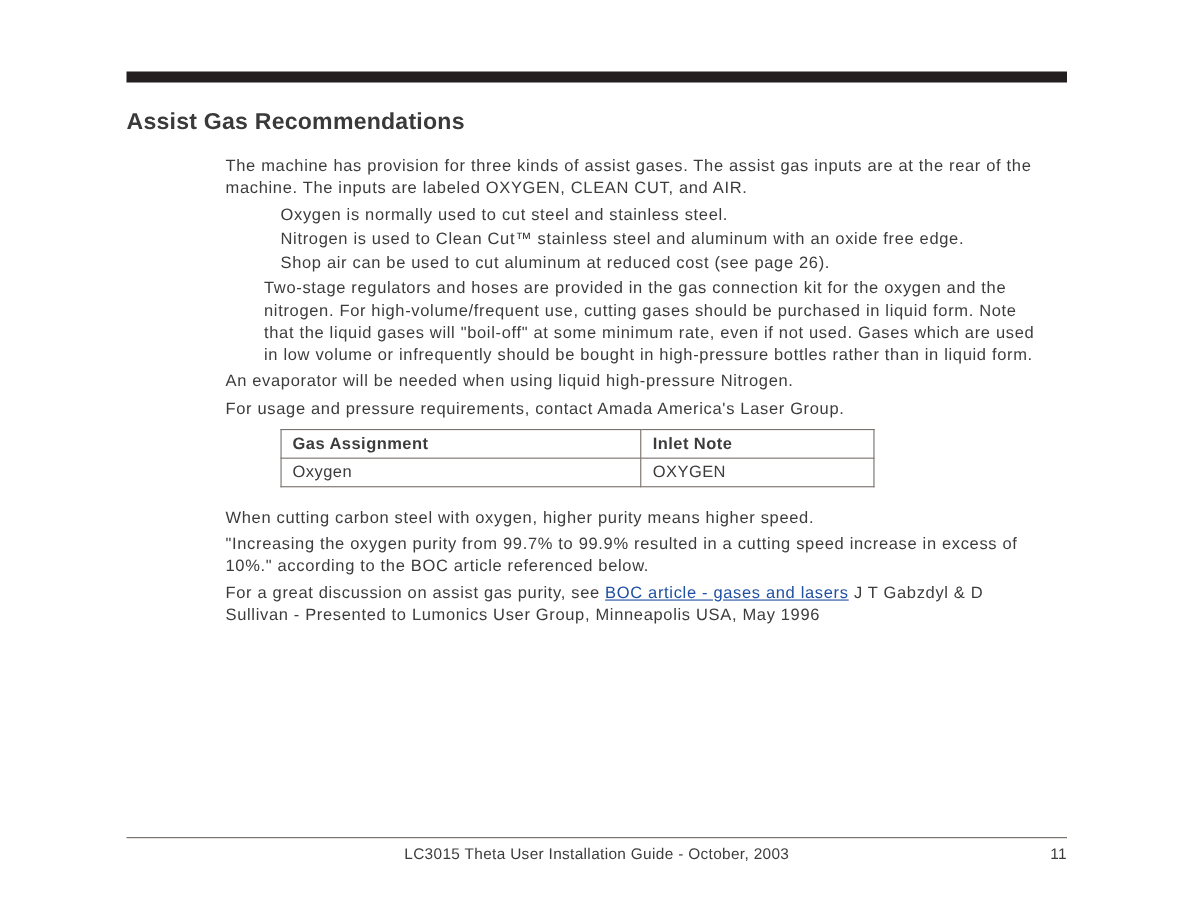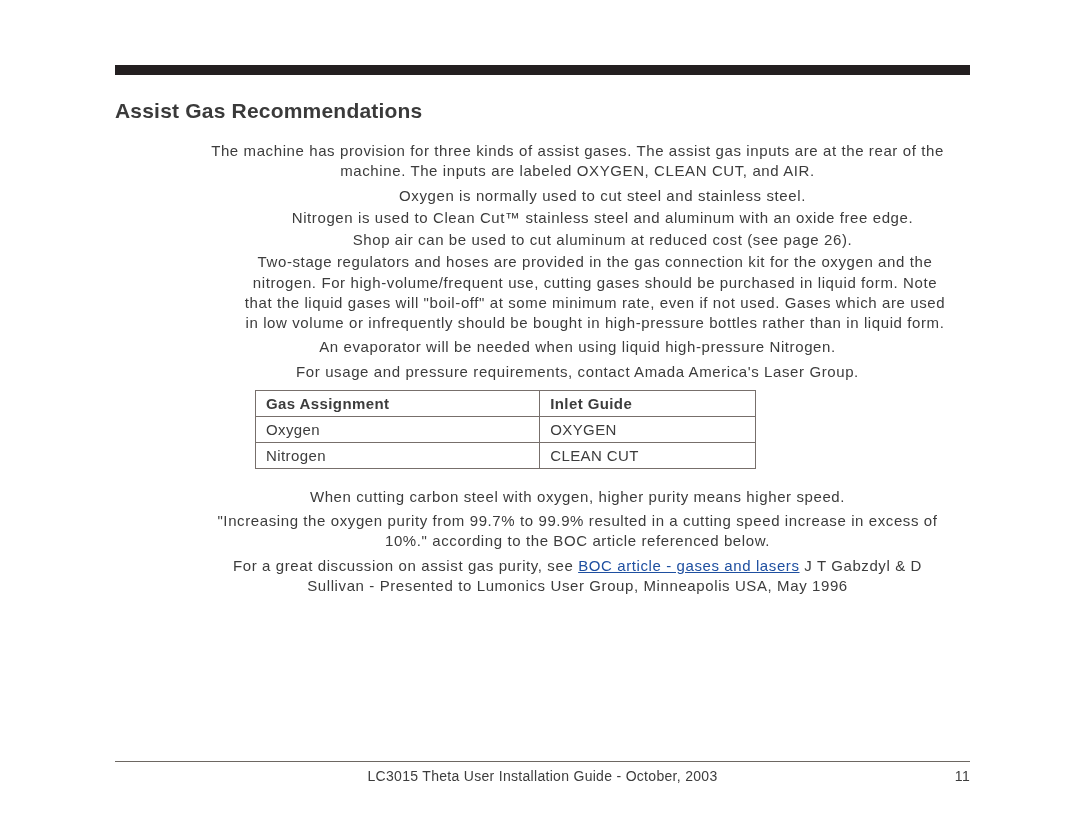--- a/index.html
+++ b/index.html
@@ -31,40 +31,39 @@
     margin: 0 0 18px 0;
     letter-spacing: 0.2px;
   }
   .body-block {
     margin-left: 90px;
     margin-right: 20px;
     font-size: 15px;
     line-height: 1.35;
     letter-spacing: 0.6px;
     color: #3c3c3c;
-    text-align: center;
   }
   .body-block p {
     margin: 0 0 4px 0;
   }
   .body-block p.indent {
     margin-left: 50px;
     margin-top: 2px;
     margin-bottom: 2px;
   }
   .body-block p.gap-top {
     margin-top: 2px;
     margin-left: 35px;
   }
   .tbl-wrap {
     margin: 8px 0 18px 140px;
   }
   table.gas {
     border-collapse: collapse;
-    width: 501px;
+    width: 540px;
     font-size: 15px;
     color: #3c3c3c;
   }
   table.gas th, table.gas td {
     border: 1px solid #776f6b;
     padding: 4px 10px;
     text-align: left;
     letter-spacing: 0.4px;
   }
   table.gas th {
@@ -125,29 +124,25 @@
     <p class="gap-top">Two-stage regulators and hoses are provided in the gas connection kit for the oxygen and the nitrogen. For high-volume/frequent use, cutting gases should be purchased in liquid form. Note that the liquid gases will "boil-off" at some minimum rate, even if not used. Gases which are used in low volume or infrequently should be bought in high-pressure bottles rather than in liquid form.</p>
     <p>An evaporator will be needed when using liquid high-pressure Nitrogen.</p>
     <p>For usage and pressure requirements, contact Amada America's Laser Group.</p>
   </div>
 
   <div class="tbl-wrap">
     <table class="gas">
       <tbody>
           <tr>
         <th>Gas Assignment</th>
-        <th>Inlet Guide</th>
+        <th>Inlet Note</th>
       </tr>
       <tr>
         <td>Oxygen</td>
         <td>OXYGEN</td>
-      </tr>
-      <tr>
-        <td>Nitrogen</td>
-        <td>CLEAN CUT</td>
       </tr>
     </tbody>
       </table>
   </div>
 
 
   <div class="body-block">
     <p>When cutting carbon steel with oxygen, higher purity means higher speed.</p>
     <p>"Increasing the oxygen purity from 99.7% to 99.9% resulted in a cutting speed increase in excess of 10%." according to the BOC article referenced below.</p>
     <p>

